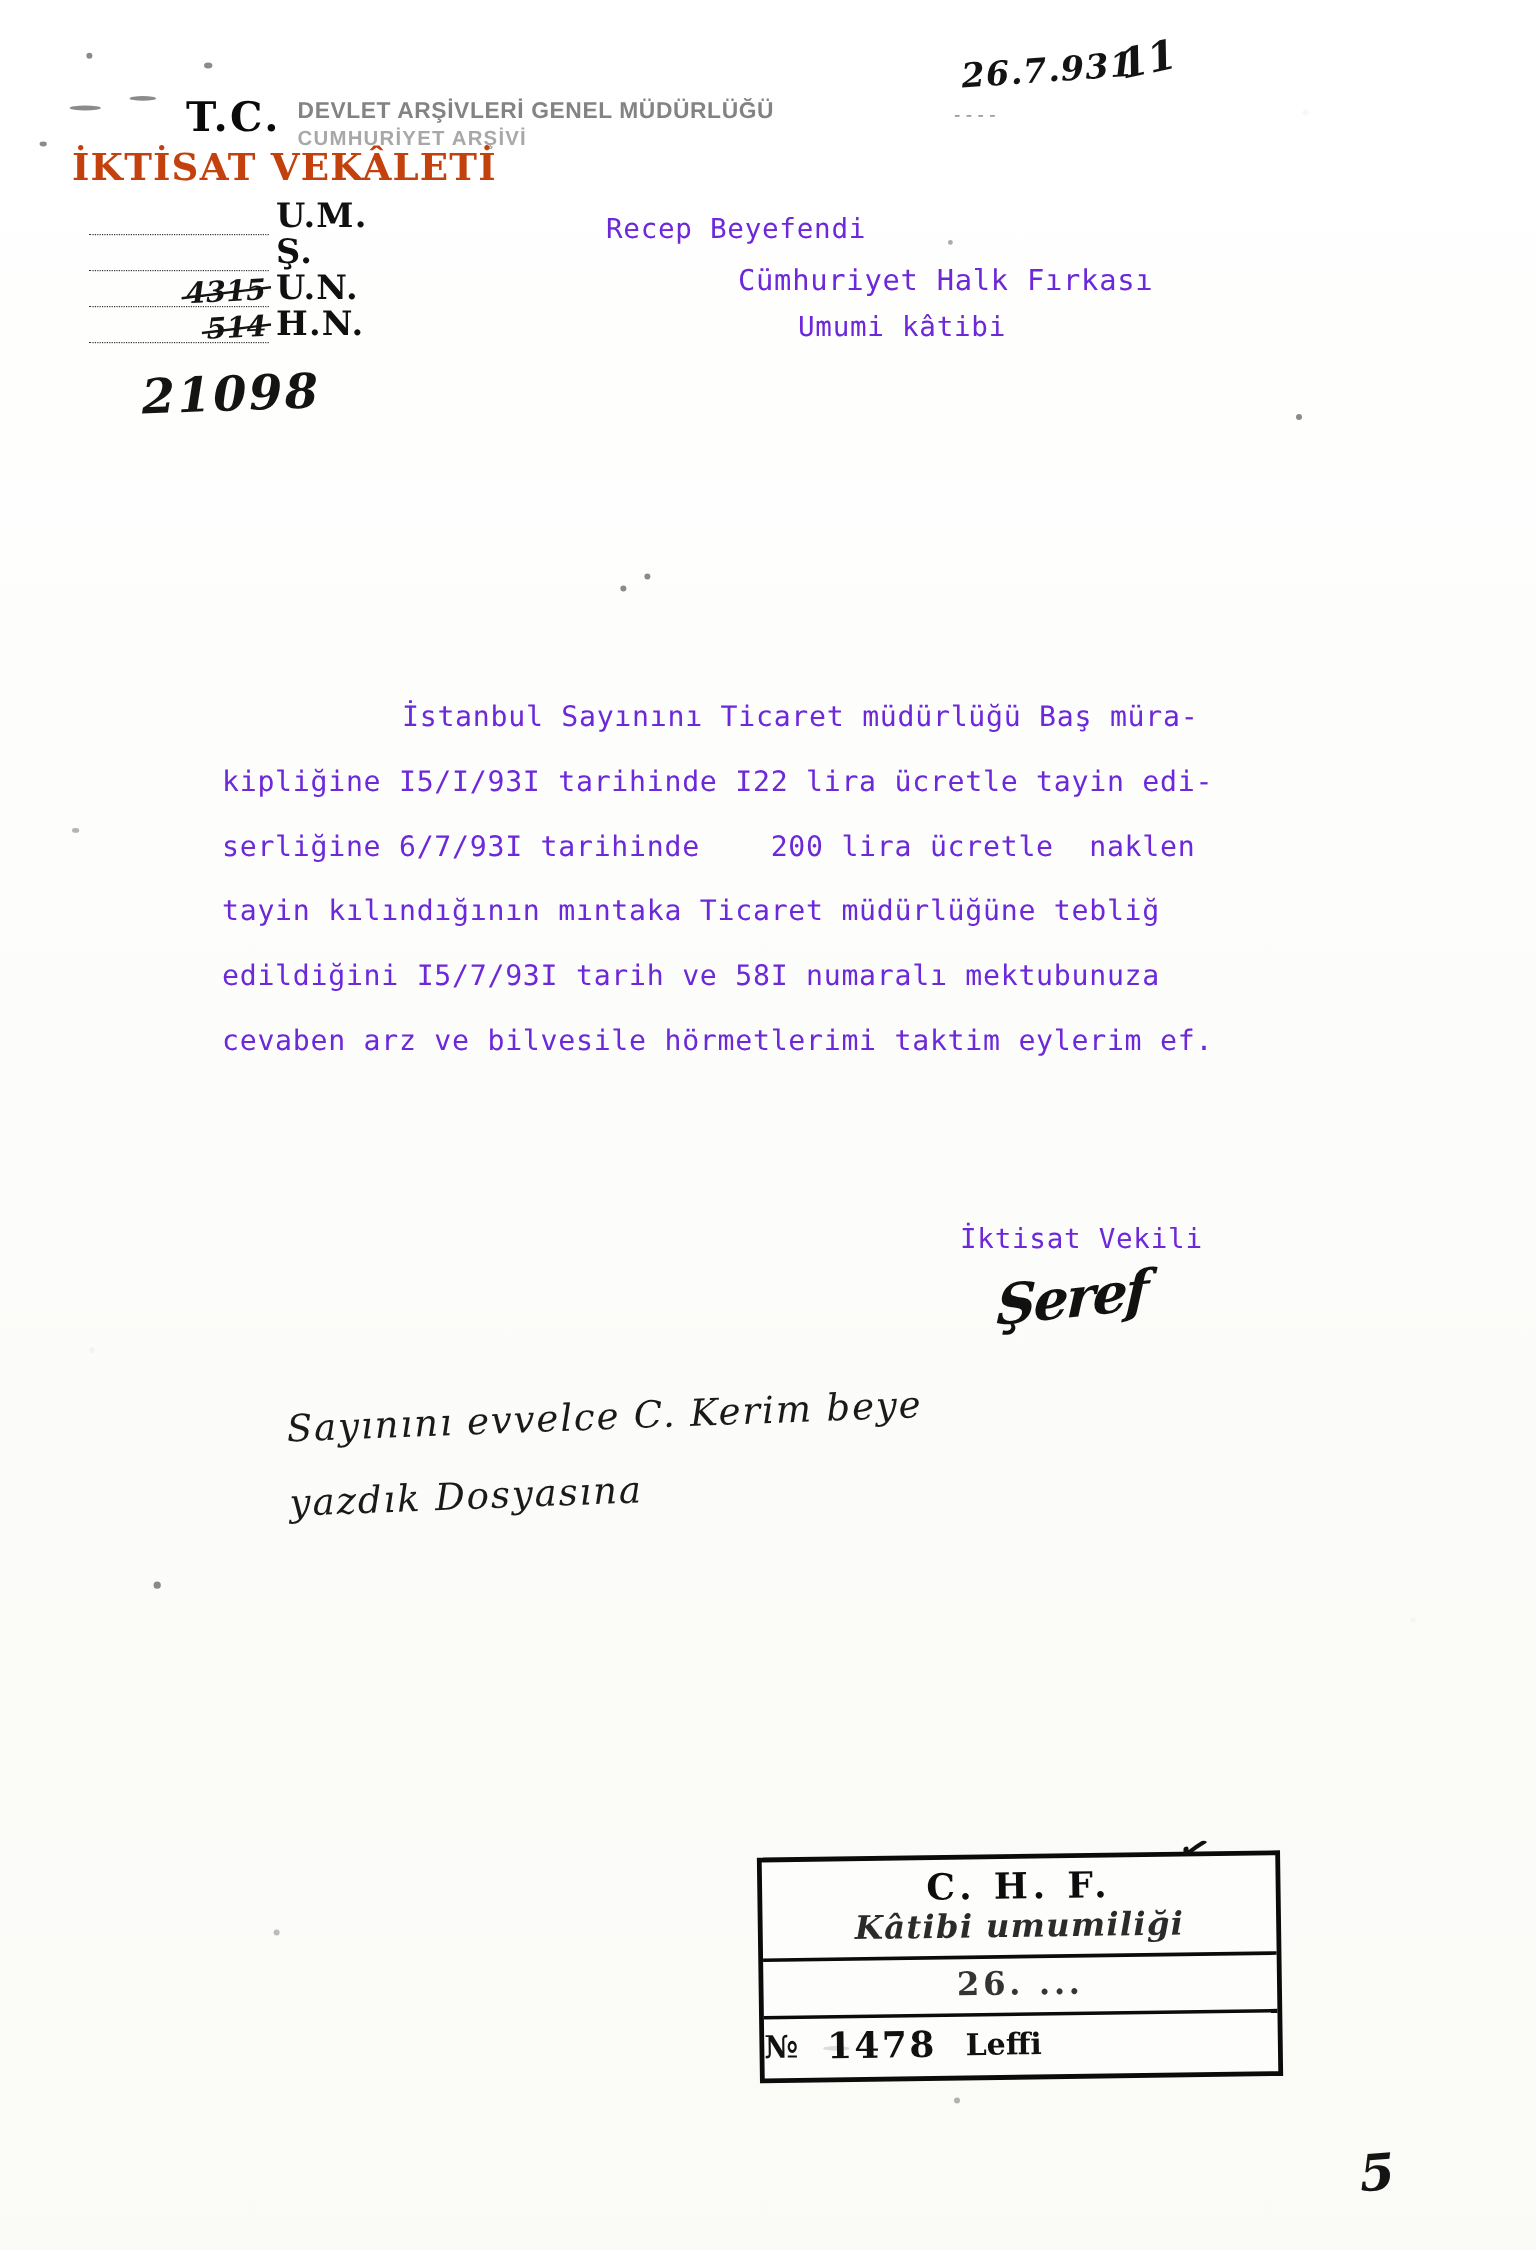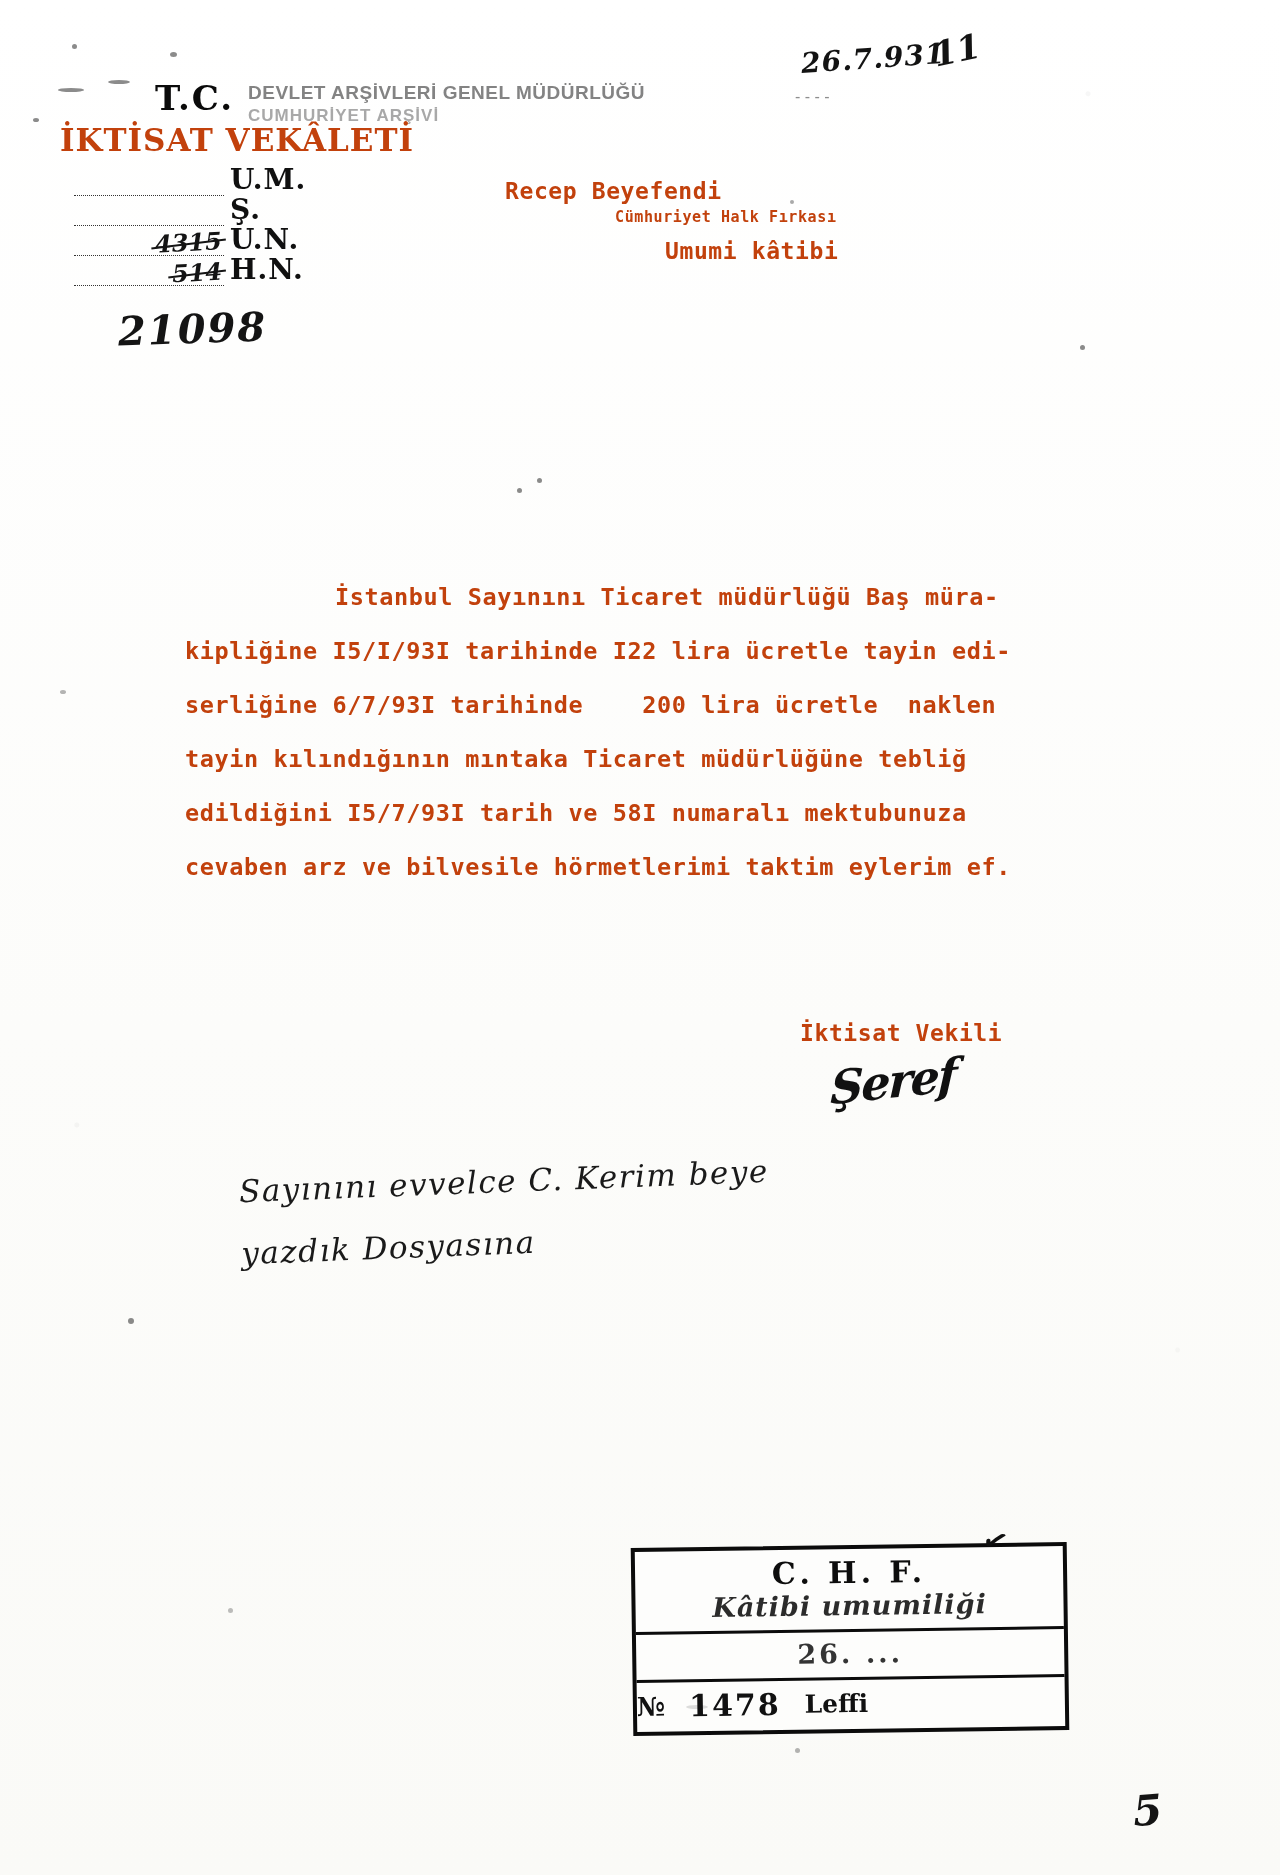--- a/index.html
+++ b/index.html
@@ -33,22 +33,22 @@
   .speck {
     position: absolute;
     background: #2b2b2b;
     border-radius: 50%;
     opacity: .55;
   }
 
   
   .tw {
     font-family: "DejaVu Sans Mono", "Liberation Mono", monospace;
-    font-weight: 700;
-    color: #c2410c;
+    font-weight: 400;
+    color: #6d28d9;
     letter-spacing: .6px;
     white-space: pre;
   }
 
   
   #letterhead {
     position: absolute;
     left: 60px;
     top: 78px;
     width: 420px;
@@ -171,21 +171,21 @@
     transform: rotate(-12deg);
   }
 
   
   #addressee {
     position: absolute;
     left: 505px;
     top: 178px;
   }
   #addressee .l1 { font-size: 23px; }
-  #addressee .l2 { font-size: 15px; margin-top: 4px; margin-left: 110px; }
+  #addressee .l2 { font-size: 24px; margin-top: 16px; margin-left: 110px; }
   #addressee .l3 { font-size: 23px; margin-top: 12px; margin-left: 160px; }
 
   
   #body-text {
     position: absolute;
     left: 185px;
     top: 570px;
     width: 1000px;
   }
   #body-text .bl {

